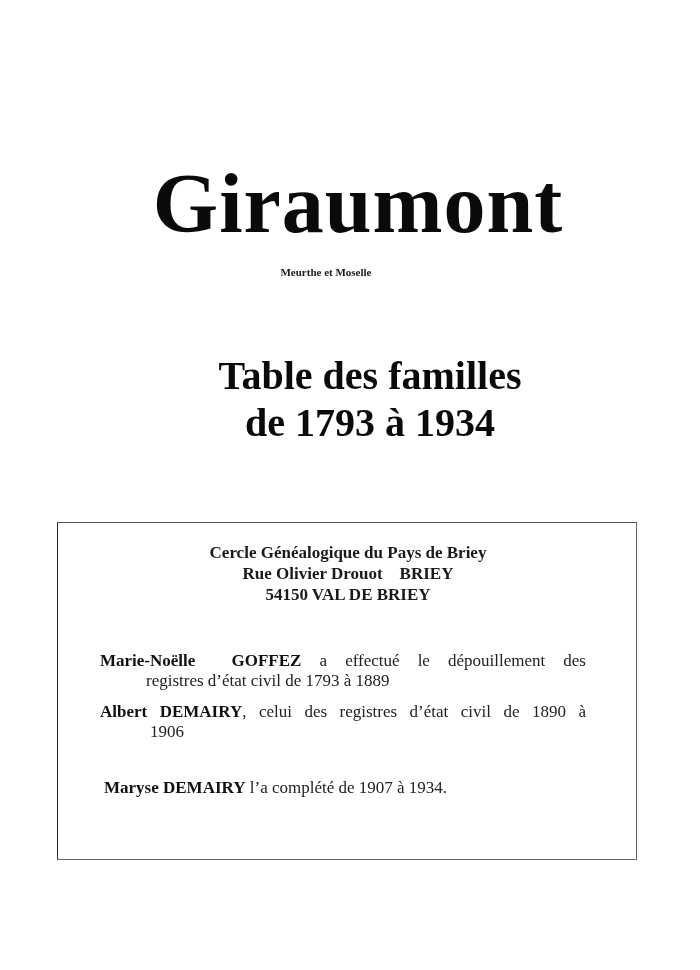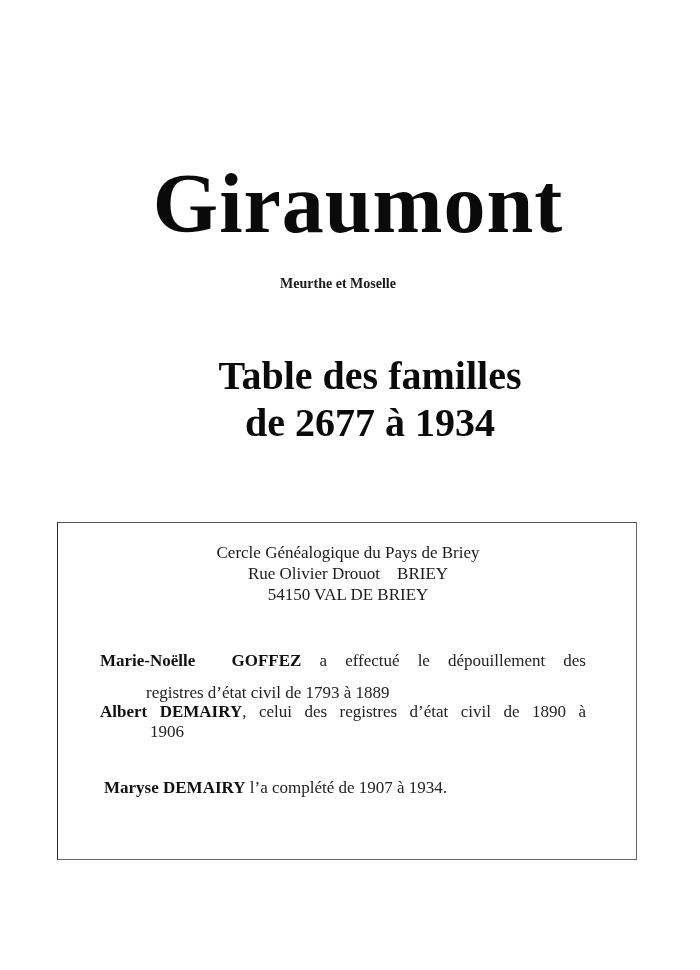--- a/index.html
+++ b/index.html
@@ -32,24 +32,24 @@
       letter-spacing: 1px;
       color: #0a0a0a;
       margin: 8px;
     }
     .subtitle {
       position: absolute;
       left: 0; width: 652px;
       top: 262px;
       text-align: center;
       font-weight: bold;
-      font-size: 14px;
+      font-size: 11px;
       line-height: 20px;
       color: #1a1a1a;
-      margin: 12px;
+      margin: 0;
     }
     .heading {
       position: absolute;
       left: 0; width: 700px;
       top: 352px;
       text-align: center;
       font-weight: bold;
       font-size: 40px;
       line-height: 47px;
       color: #0a0a0a;
@@ -64,55 +64,55 @@
       box-sizing: border-box;
       border-top-color: #555;
       border-right-color: #666;
       border-bottom-color: #666;
     }
     .org {
       position: absolute;
       left: 0; width: 580px;
       top: 19px;
       text-align: center;
-      font-weight: normal;
+      font-weight: bold;
       font-size: 17px;
       line-height: 21px;
       color: #1a1a1a;
     }
     .org span { display: block; white-space: pre; }
     .para {
       position: absolute;
       font-size: 17px;
       line-height: 20px;
       color: #222;
     }
     .para .line { display: block; white-space: pre; }
     .para b { color: #111; }
     .p1 { left: 42px; top: 128px; width: 486px; }
     .p1 .l1 { text-align: justify; text-align-last: justify; }
-    .p1 .l2 { padding-left: 46px; margin-top: 12px; }
+    .p1 .l2 { padding-left: 46px; }
     .p2 { left: 42px; top: 179px; width: 486px; }
     .p2 .l1 { text-align: justify; text-align-last: justify; }
     .p2 .l2 { padding-left: 50px; }
     .p3 { left: 46px; top: 255px; width: 486px; }
     .p3 .l2 { padding-left: 64px; }
   </style>
 </head>
 <body>
 
 <div class="page">
 
   <h1 class="title">Giraumont</h1>
 
   <p class="subtitle">Meurthe et Moselle</p>
 
   <h2 class="heading">
     <span>Table des familles</span>
-    <span>de 2677 à 1934</span>
+    <span>de 1793 à 1934</span>
   </h2>
 
   <div class="info-box">
 
     <div class="org">
       <span>Cercle Généalogique du Pays de Briey</span>
       <span>Rue Olivier Drouot    BRIEY</span>
       <span>54150 VAL DE BRIEY</span>
     </div>
 

